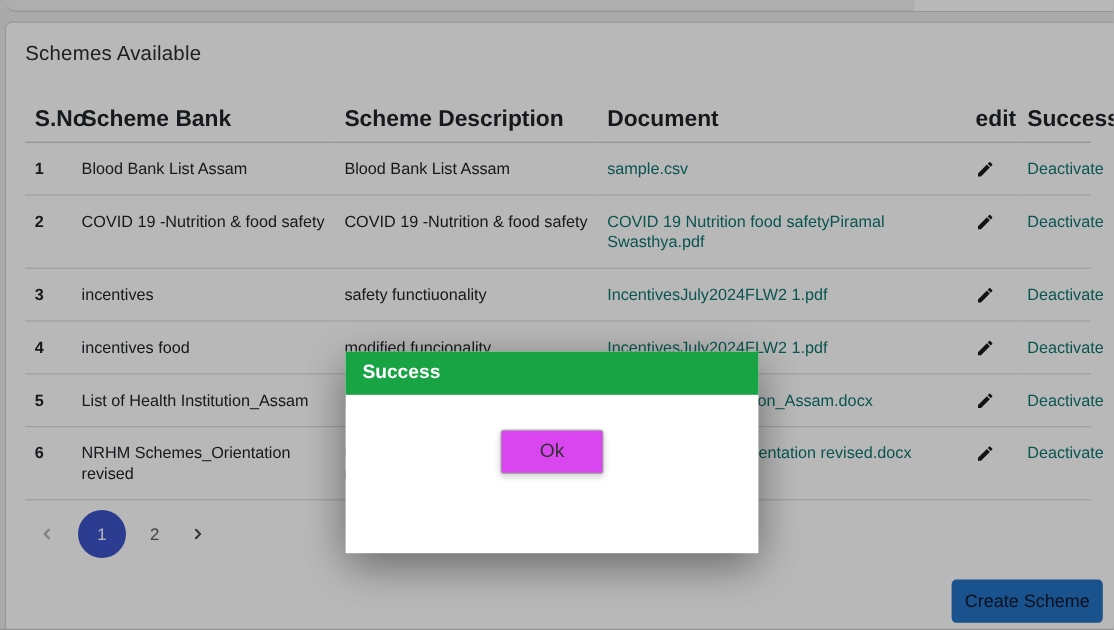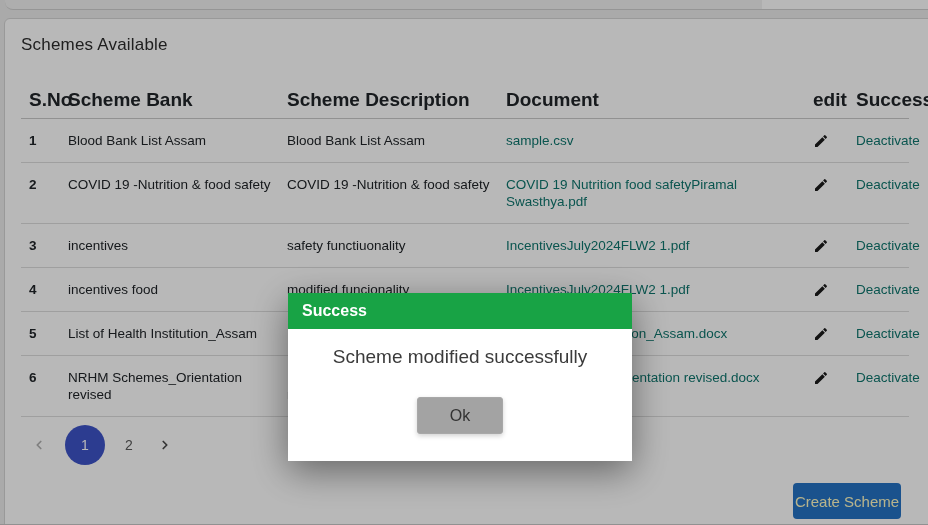--- a/index.html
+++ b/index.html
@@ -74,22 +74,22 @@
   .page-circle-active {
     width: 40px; height: 40px; border-radius: 50%;
     background: #3e54c8; color: #ffffff;
     display: flex; align-items: center; justify-content: center;
     font-size: 14px; cursor: pointer;
   }
   .page-num { color: #5a5a5a; font-size: 14px; padding: 0 6px; cursor: pointer; }
   
   .create-btn {
     position: absolute; left: 793px; top: 483px;
-    width: 108px; height: 36px;
-    background: #2572c4; color: #fef9c3;
+    width: 126px; height: 36px;
+    background: #2572c4; color: #0f172a;
     border: none; border-radius: 4px;
     font-size: 15px; font-family: inherit;
     cursor: pointer;
   }
   
   .overlay {
     position: fixed; left: 0; top: 0; width: 928px; height: 525px;
     background: rgba(0,0,0,0.28);
     z-index: 50;
   }
@@ -104,21 +104,21 @@
     line-height: 36px; padding-left: 14px;
   }
   .modal-message {
     margin-top: 17px;
     text-align: center;
     font-size: 19px; color: #3b3b3b;
   }
   .modal-ok {
     display: block; margin: 29px auto 0 auto;
     width: 86px; height: 37px;
-    background: #a3a3a3; border: 1px solid #a8a8a8; border-radius: 3px;
+    background: #d946ef; border: 1px solid #a8a8a8; border-radius: 3px;
     font-size: 16px; color: #333333; font-family: inherit;
     box-shadow: 0 2px 5px rgba(0,0,0,0.18);
     cursor: pointer;
   }
   .window-bottom-edge {
     position: absolute; left: 0; bottom: 0; width: 928px; height: 1px;
     background: #c9c9c9;
   }
 </style>
 </head>
@@ -232,17 +232,16 @@
     </span>
   </div>
 </div>
 
 <button class="create-btn">Create Scheme</button>
 
 <div class="overlay"></div>
 
 <div class="modal">
   <div class="modal-header">Success</div>
-  <div class="modal-message">Scheme modified successfully</div>
   <button class="modal-ok">Ok</button>
 </div>
 
 <div class="window-bottom-edge"></div>
 
 </body></html>

